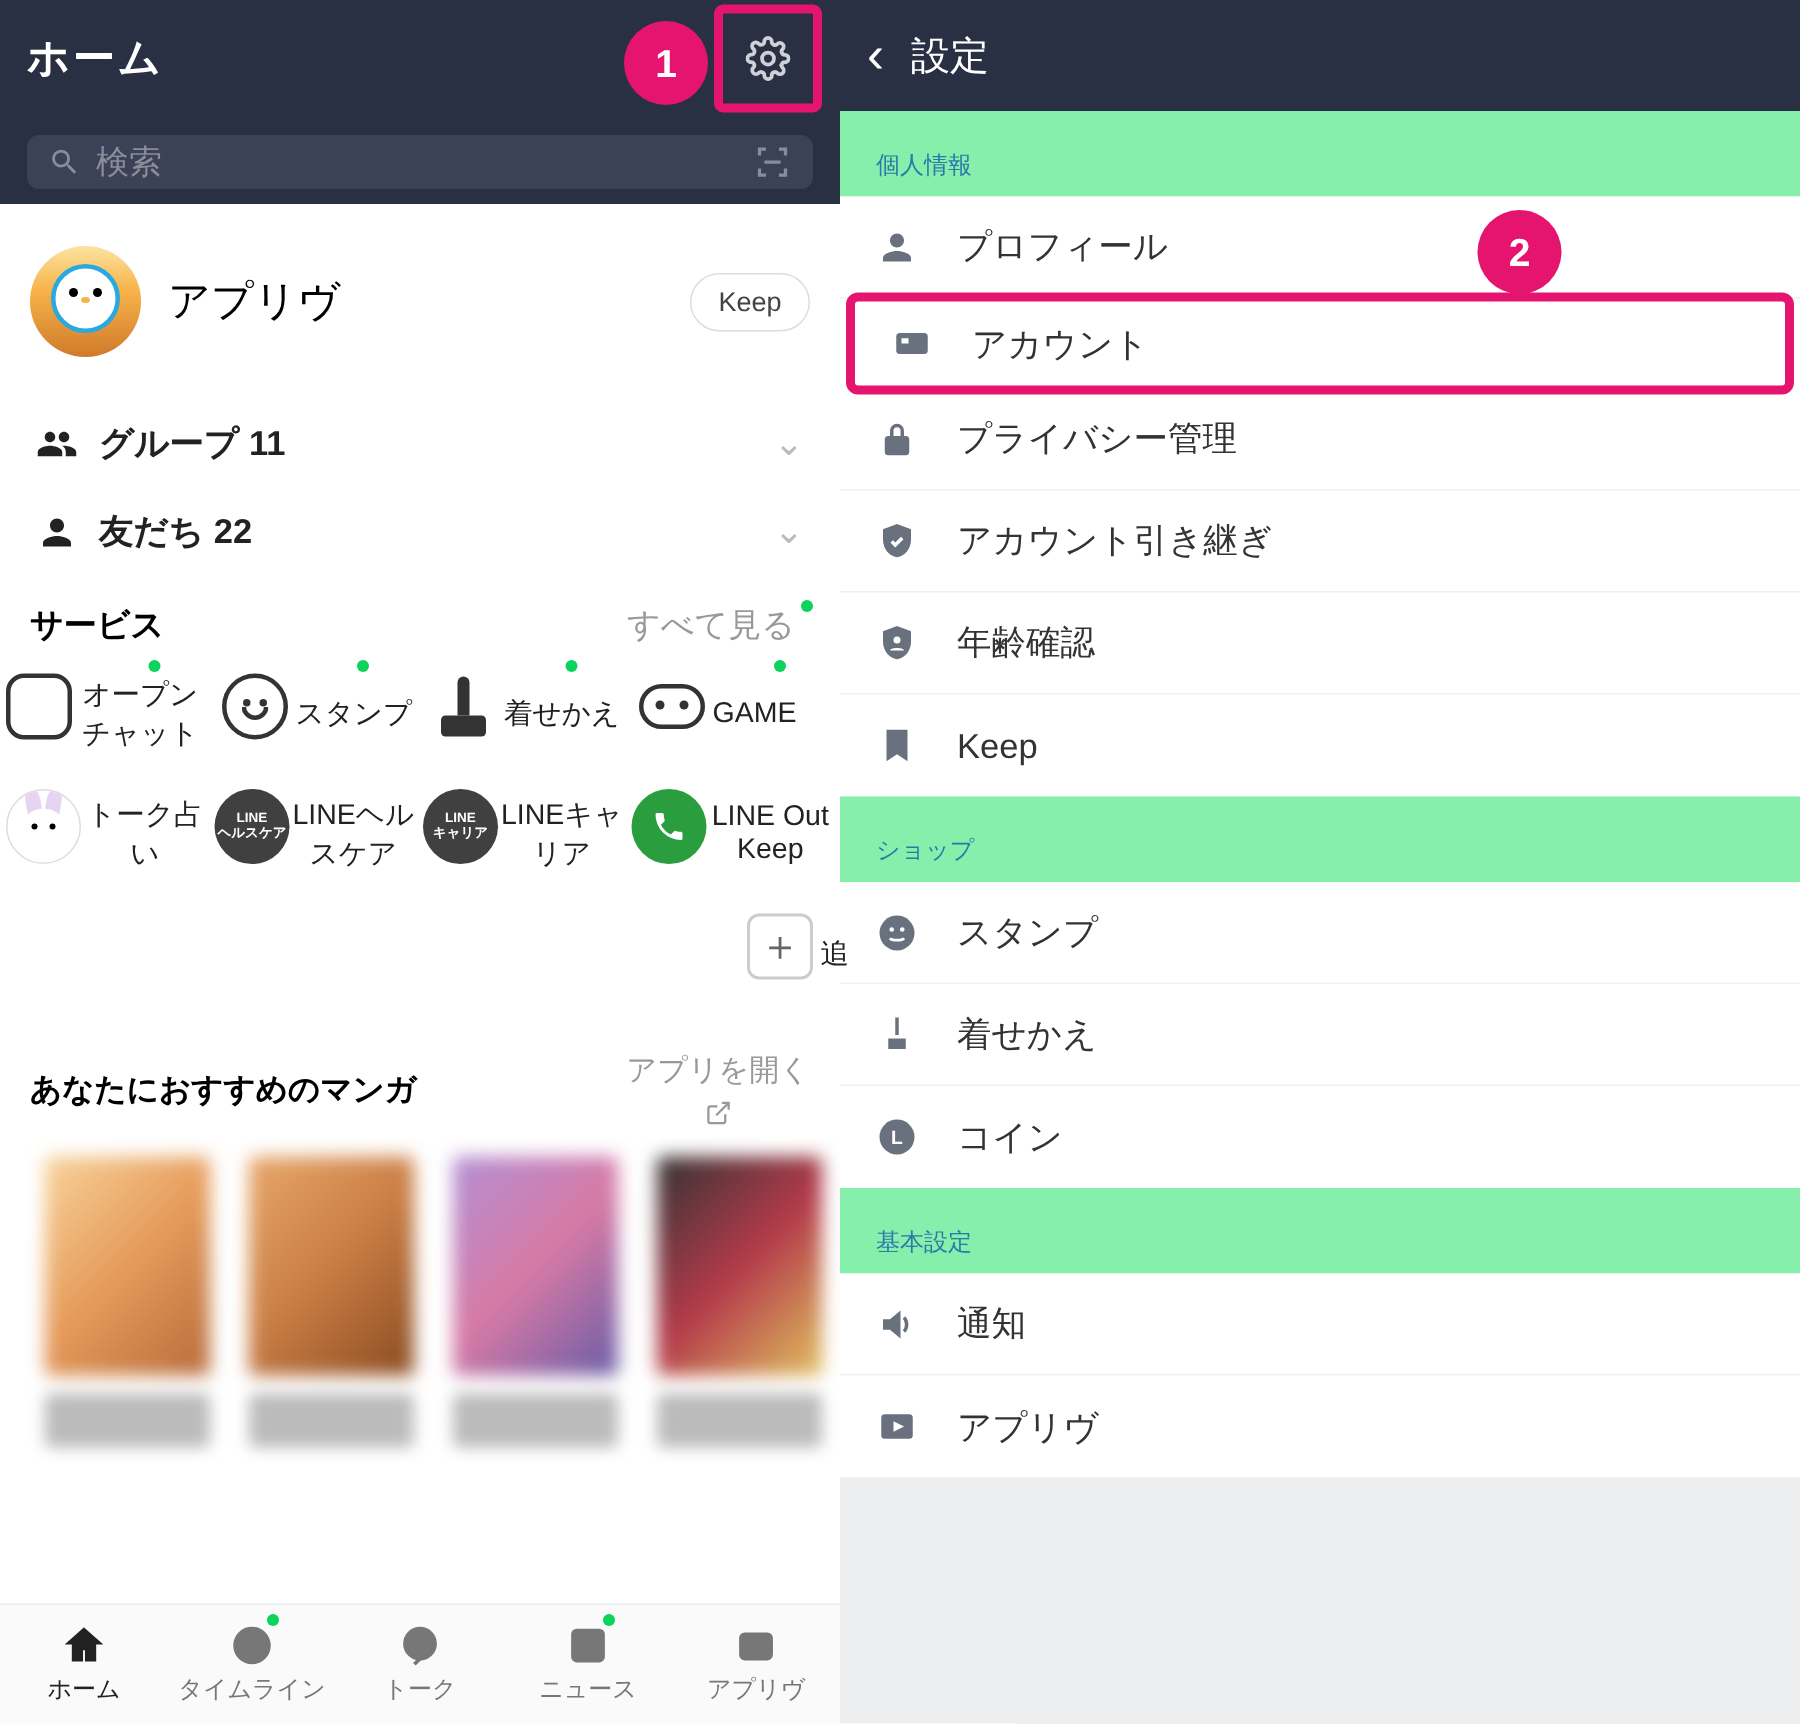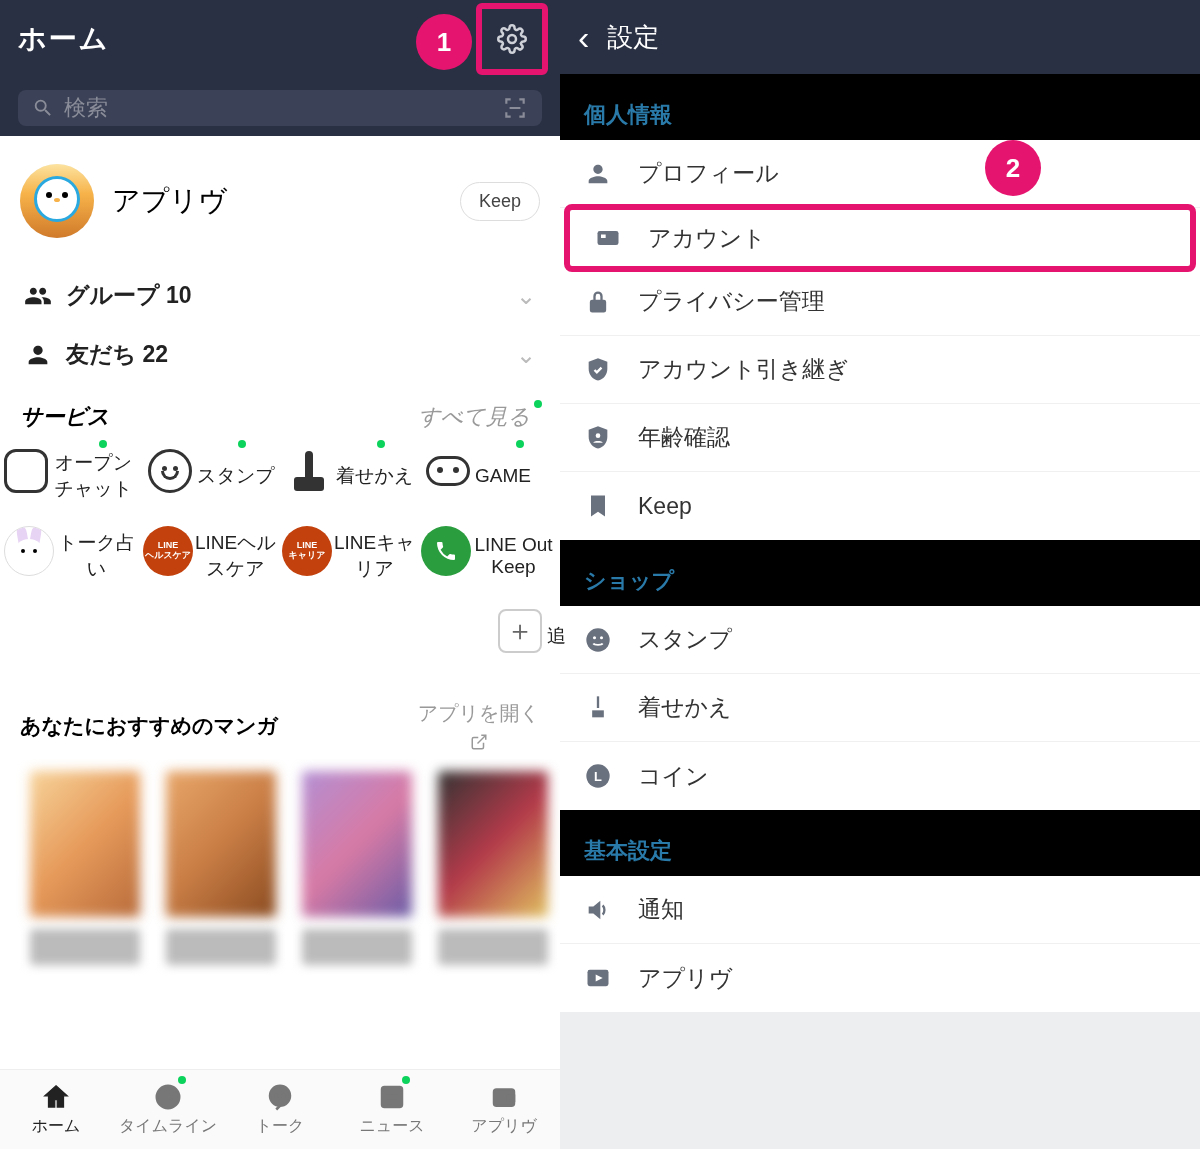--- a/index.html
+++ b/index.html
@@ -26,30 +26,30 @@
   .avatar .av-eye { position:absolute; top:28px; width:6px; height:6px; border-radius:50%; background:#000; }
   .avatar .av-eye.l { left:26px; } .avatar .av-eye.r { right:26px; }
   .avatar .av-nose { position:absolute; left:50%; top:34px; transform:translateX(-50%); width:6px; height:4px; border-radius:50%; background:#f7b34a; }
   .profile-name { font-size: 28px; font-weight: 400; flex: 1; }
   .keep-btn { border: 1px solid #ddd; border-radius: 20px; padding: 8px 18px; font-size: 18px; color: #444; background: #fff; }
 
   .group-row { display: flex; align-items: center; padding: 14px 24px; font-size: 23px; font-weight: 600; color: #222; }
   .group-row svg { width: 28px; height: 28px; margin-right: 14px; fill: #222; }
   .group-row .chev { margin-left: auto; color: #bbb; font-size: 24px; font-weight: 400; }
 
-  .section-head { display: flex; align-items: flex-start; padding: 18px 20px 6px 20px; font-size: 22px; font-weight: 700; font-style: italic; }
+  .section-head { display: flex; align-items: flex-start; padding: 18px 20px 6px 20px; font-size: 22px; font-weight: 700; }
   .see-all { margin-left: auto; font-size: 22px; color: #999; font-weight: 400; position: relative; padding-right: 10px; }
   .see-all::after, .svc .dot::after, .tab .dot::after { content:""; position:absolute; top:-2px; right:-2px; width:8px; height:8px; border-radius:50%; background:#0bd35b; }
 
   .service-grid { display: grid; grid-template-columns: repeat(4, 1fr); gap: 16px 4px; padding: 6px 4px 26px 4px; }
   .svc { display: flex; align-items: center; font-size: 19px; color: #222; text-align: center; position: relative; }
   .svc .ico-wrap { width: 54px; height: 54px; display:flex; align-items:center; justify-content:center; margin-bottom: 10px; position:relative; }
   .svc .dot { position:absolute; top:-2px; right:34px; width:0; height:0; }
   .svc .round { width:50px; height:50px; border-radius:50%; display:flex; align-items:center; justify-content:center; color:#fff; font-size:12px; font-weight:700; line-height:1.1; text-align:center; }
-  .svc .round.green { background:#c2410c; }
+  .svc .round.green { background:#404040; }
   .svc .round.darkgreen { background:#2a9d3f; display:flex; align-items:center; justify-content:center; }
   .svc .square { width:44px; height:44px; border:3px solid #333; border-radius:12px; }
   .svc .smile { width:44px; height:44px; border:3px solid #333; border-radius:50%; position:relative; }
   .svc .smile::before, .svc .smile::after { content:""; position:absolute; top:14px; width:5px; height:5px; border-radius:50%; background:#333; }
   .svc .smile::before { left:11px; } .svc .smile::after { right:11px; }
   .svc .smile .m { position:absolute; bottom:10px; left:50%; transform:translateX(-50%); width:18px; height:9px; border:3px solid #333; border-top:none; border-radius:0 0 20px 20px; }
   .svc .brush { width:40px; height:40px; position:relative; }
   .svc .brush .h { position:absolute; left:50%; top:0; transform:translateX(-50%); width:8px; height:26px; background:#333; border-radius:4px 4px 0 0; }
   .svc .brush .b { position:absolute; left:50%; bottom:0; transform:translateX(-50%); width:30px; height:14px; background:#333; border-radius:3px; }
   .svc .gpad { width:44px; height:30px; border:3px solid #333; border-radius:16px; position:relative; }
@@ -68,21 +68,21 @@
   .tab { flex:1; display:flex; flex-direction:column; align-items:center; justify-content:center; gap:4px; font-size:16px; color:#777; position:relative; }
   .tab.active { color:#222; }
   .tab svg { width:30px; height:30px; fill:#777; stroke:#777; }
   .tab.active svg { fill:#222; stroke:#222; }
   .tab .dot { position:absolute; top:8px; right:40px; width:0; height:0; }
 
   
   .right { flex:1; background:#eceef0; display:flex; flex-direction:column; }
   .right-header { height:74px; background:#2a3044; color:#fff; display:flex; align-items:center; padding:0 18px; gap:18px; font-size:26px; }
   .right-header .back { font-size:34px; color:#fff; line-height:1; }
-  .section-label { color:#2a7aa9; font-size:22px; font-weight:700; padding:26px 24px 10px 24px; background:#000000; }
+  .section-label { color:#2a7aa9; font-size:16px; font-weight:400; padding:26px 24px 10px 24px; background:#86efac; }
   .section-block { background:#fff; }
   .row { display:flex; align-items:center; height:68px; padding:0 22px; gap:24px; font-size:23px; color:#333; border-bottom:1px solid #f0f0f0; }
   .row:last-child { border-bottom:none; }
   .row .ico { width:32px; height:32px; display:flex; align-items:center; justify-content:center; }
   .row .ico svg { width:28px; height:28px; fill:#6a717e; }
   .account-highlight { border:6px solid #e5156f; border-radius:8px; margin:-4px 4px; }
 
   .callout { position:absolute; width:56px; height:56px; border-radius:50%; background:#e5156f; color:#fff; display:flex; align-items:center; justify-content:center; font-size:26px; font-weight:600; z-index:50; }
   .callout.one { top:14px; left:416px; }
   .callout.two { top:140px; left:985px; }
@@ -134,21 +134,21 @@
           <div class="av-nose"></div>
       </div>
       <div class="profile-name">アプリヴ</div>
       <div class="keep-btn">Keep</div>
     </div>
 
     <div class="group-row">
       <svg viewBox="0 0 24 24">
           <path d="M16 11c1.66 0 3-1.34 3-3s-1.34-3-3-3-3 1.34-3 3 1.34 3 3 3zM8 11c1.66 0 3-1.34 3-3S9.66 5 8 5 5 6.34 5 8s1.34 3 3 3zm0 2c-2.33 0-7 1.17-7 3.5V19h14v-2.5C15 14.17 10.33 13 8 13zm8 0c-.29 0-.62.02-.97.05 1.16.84 1.97 1.97 1.97 3.45V19h6v-2.5c0-2.33-4.67-3.5-7-3.5z"></path>
         </svg>
-      <span>グループ 10</span>
+      <span>グループ 11</span>
       <span class="chev">⌄</span>
     </div>
     <div class="group-row">
       <svg viewBox="0 0 24 24">
           <path d="M12 12c2.21 0 4-1.79 4-4s-1.79-4-4-4-4 1.79-4 4 1.79 4 4 4zm0 2c-2.67 0-8 1.34-8 4v2h16v-2c0-2.66-5.33-4-8-4z"></path>
         </svg>
       <span>友だち 22</span>
       <span class="chev">⌄</span>
     </div>
 

